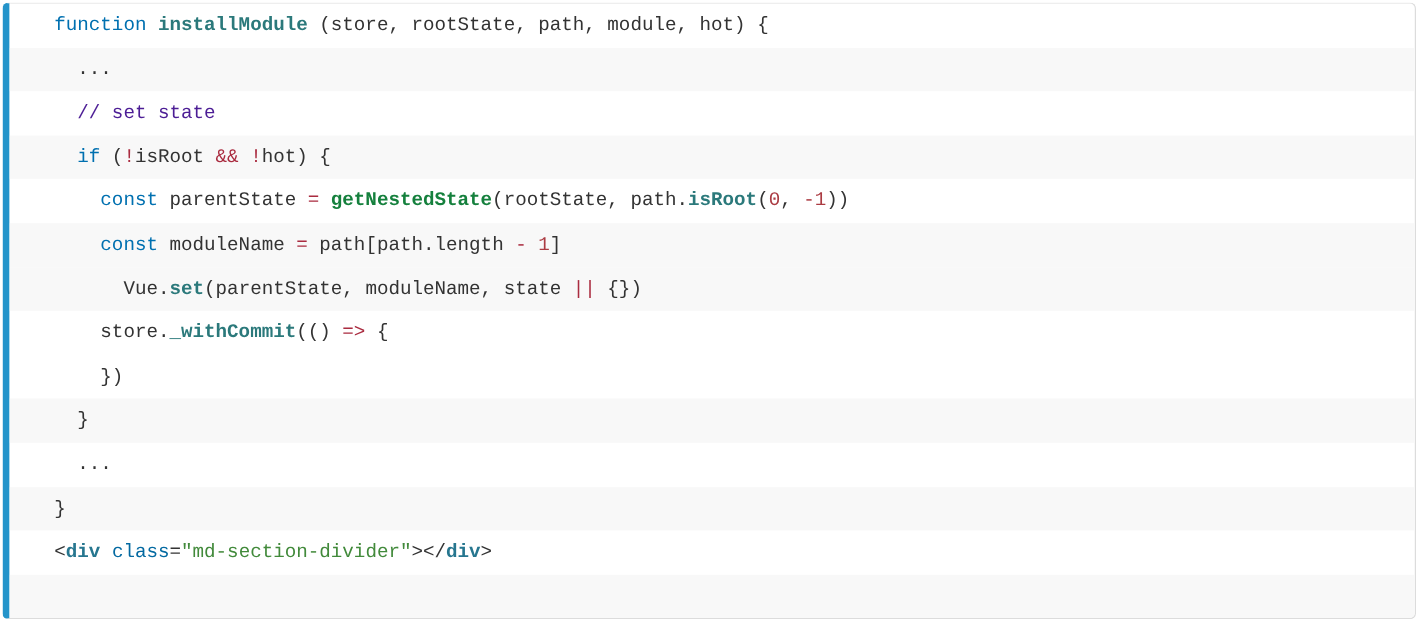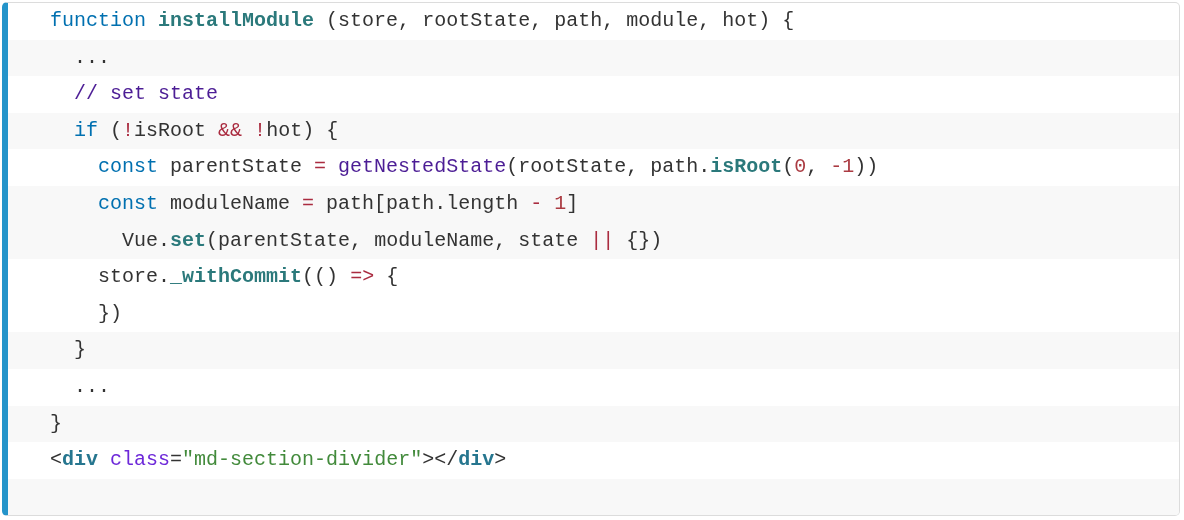--- a/index.html
+++ b/index.html
@@ -14,40 +14,40 @@
     margin: 2px;
     border: 1px solid #dcdcdc;
     border-left: 6px solid #2494ca;
     border-radius: 5px;
     box-sizing: border-box;
     background: #ffffff;
     overflow: hidden;
     position: relative;
   }
   .line {
-    font-size: 20px;
+    font-size: 16px;
     line-height: 36.6px;
     height: 36.6px;
     white-space: pre;
     padding-left: 18px;
     color: #333333;
   }
   .line.striped {
     background: #f8f8f8;
   }
   
   .k-blue    { color: #0070b0; }  
   .fn-teal   { color: #2b797b; font-weight: 600; } 
-  .fn-green  { color: #4c1d95; font-weight: 400; } 
+  .fn-green  { color: #15803d; font-weight: 700; } 
   .op        { color: #aa2c40; }
   .comment   { color: #4c1d95; }
   .num       { color: #ab3b42; }
   .str       { color: #428a3b; }
   .tag       { color: #26768f; font-weight: bold; } 
-  .attr      { color: #6d28d9; } 
+  .attr      { color: #0369a1; } 
   .angle     { color: #333333; }
 </style>
 </head>
 <body>
 
 <div class="code-block">
 
   <div class="line">  <span class="k-blue">function</span> <span class="fn-teal">installModule</span><span> (</span><span>store</span><span>, </span><span>rootState</span><span>, </span><span>path</span><span>, </span><span>module</span><span>, </span><span>hot</span><span>) </span><span>{</span></div>
 
   <div class="line striped">    <span>...</span></div>

